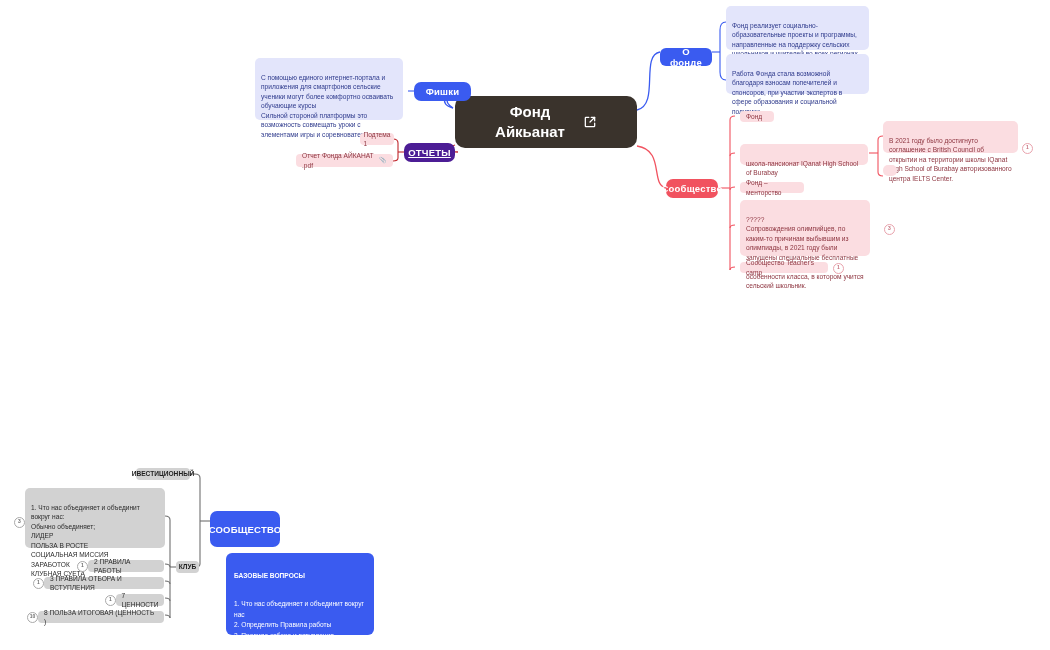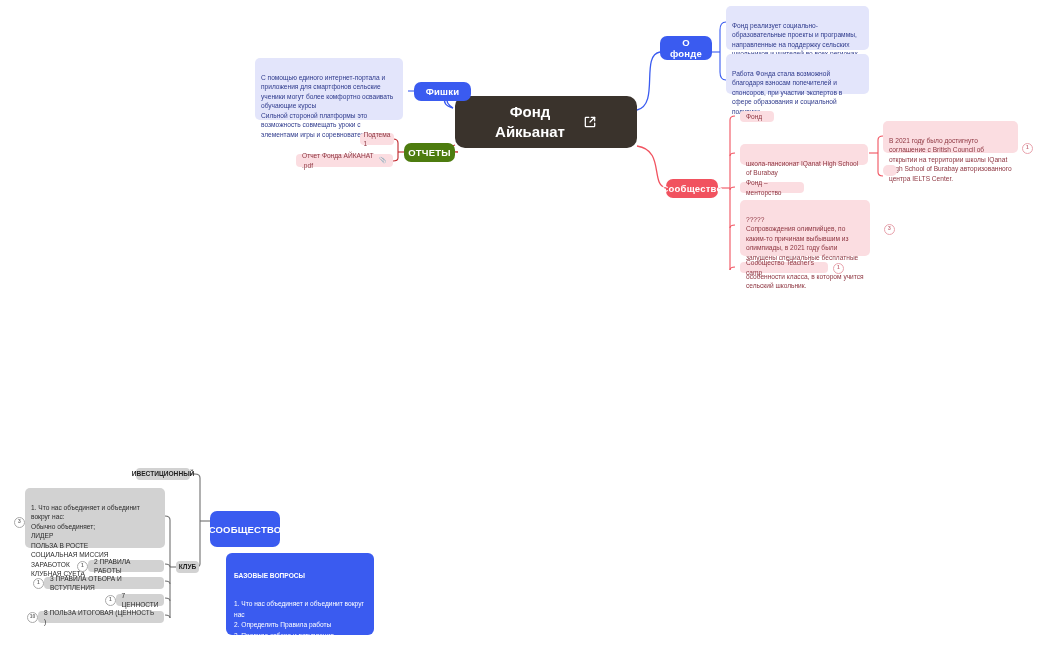--- a/index.html
+++ b/index.html
@@ -26,21 +26,21 @@
   .central .ttl{white-space:pre-line;}
   .ext-ico{width:14px;height:14px;flex:none;}
 
   
   .pill{
     border-radius:7px;color:#fff;font-size:9.5px;font-weight:bold;
     display:flex;align-items:center;justify-content:center;
     text-align:center;padding:4px 8px;letter-spacing:.2px;
   }
   .pill.blue{background:#3a5bf0;}
-  .pill.darkred{background:#4d7c0f;}
+  .pill.darkred{background:#4c1d95;text-decoration:underline;}
   .pill.red{background:#f1525f;}
   .pill.blue2{background:#3a5bf0;}
 
   
   .card{
     border-radius:5px;font-size:6.6px;line-height:1.45;
     padding:5px 6px;box-sizing:border-box;white-space:pre-line;
   }
   .card.lav{background:#e3e5fb;color:#2e3a8c;}
   .card.pink{background:#fbdde1;color:#8e3540;}
@@ -132,21 +132,21 @@
   <div class="node central" style="left:455px;top:96px;width:182px;height:52px;">
     <span class="ttl">Фонд
 Айкьанат</span>
     <svg class="ext-ico" viewBox="0 0 24 24" fill="none" stroke="#ffffff" stroke-width="2.2" stroke-linecap="round" stroke-linejoin="round">
       <path d="M10 4H5a1 1 0 0 0-1 1v14a1 1 0 0 0 1 1h14a1 1 0 0 0 1-1v-5"></path>
       <path d="M14 4h6v6"></path>
         <path d="M20 4l-8 8"></path>
     </svg>
   </div>
 
-  <div class="node pill blue" style="left:660px;top:36px;width:52px;height:24px;">
+  <div class="node pill blue" style="left:660px;top:48px;width:52px;height:18px;border-radius:6px;">
     <span>О фонде</span>
   </div>
   <div class="node card lav" style="left:726px;top:6px;width:143px;height:44px;">
     <span>Фонд реализует социально-образовательные проекты и программы, направленные на поддержку сельских школьников и учителей во всех регионах Казахстана</span>
   </div>
   <div class="node card lav" style="left:726px;top:54px;width:143px;height:40px;">
     <span>Работа Фонда стала возможной благодаря взносам попечителей и спонсоров, при участии экспертов в сфере образования и социальной политики</span>
   </div>
 
   <div class="node pill blue" style="left:414px;top:82px;width:57px;height:19px;">

